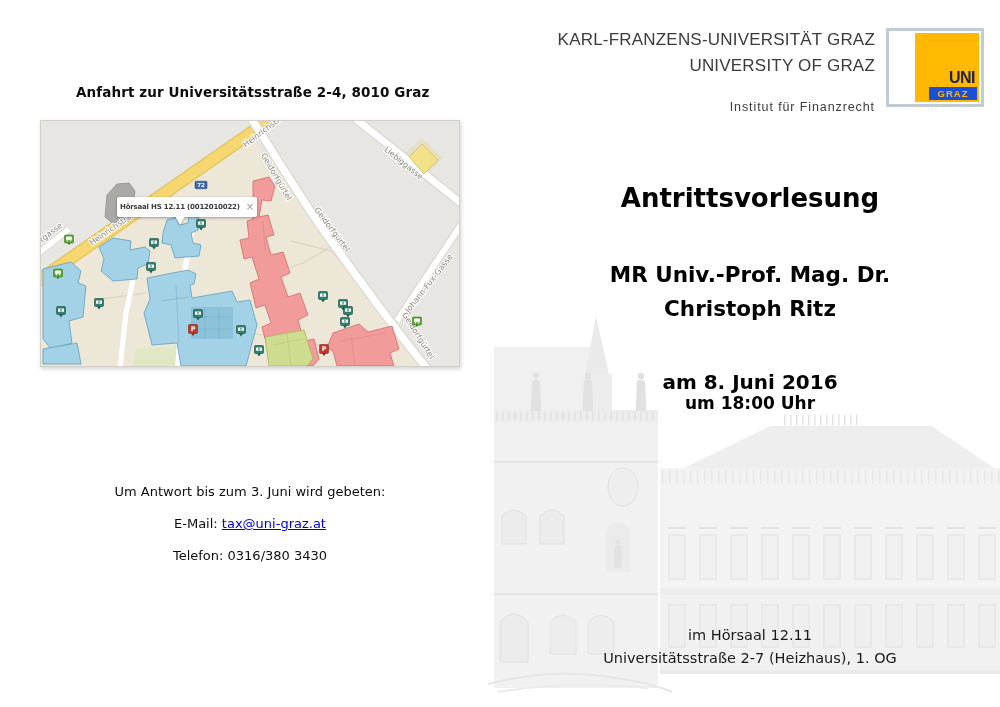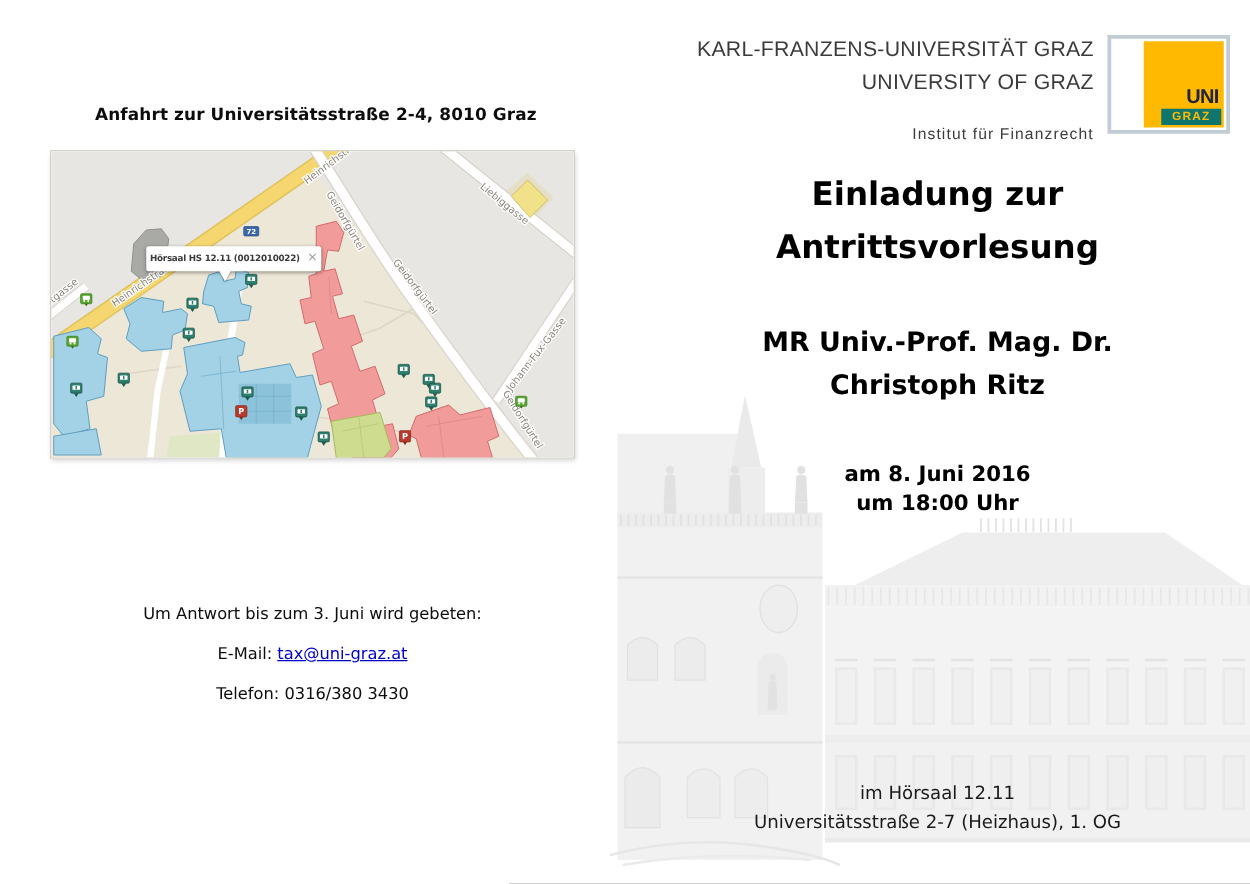--- a/index.html
+++ b/index.html
@@ -30,31 +30,31 @@
   .hdr{left:475px;width:400px;text-align:right;color:#3b3b3b;font-family:"Liberation Sans",sans-serif;}
   .hdr-line1{top:30px;font-size:17px;letter-spacing:.2px;}
   .hdr-line2{top:56px;font-size:17px;letter-spacing:.2px;}
   .hdr-line3{top:100px;font-size:12.5px;letter-spacing:.9px;color:#3c3c3c;}
 
   
   .logo{left:886px;top:28px;width:92px;height:73px;border:3px solid #c2ccd4;background:#fff;}
   .logo-yellow{position:absolute;left:26px;top:2px;width:64px;height:69px;background:#FFB900;}
   .logo-uni{position:absolute;right:4px;bottom:15px;font-family:"Liberation Sans",sans-serif;
             font-weight:bold;font-size:16px;color:#23233F;letter-spacing:-.5px;}
-  .logo-grazbar{position:absolute;right:2px;bottom:2px;width:48px;height:13px;background:#0f766e;
+  .logo-grazbar{position:absolute;right:2px;bottom:2px;width:48px;height:13px;background:#1d4ed8;
             color:#FFB900;font-family:"Liberation Sans",sans-serif;font-weight:bold;font-size:9.5px;
             line-height:13px;text-align:center;letter-spacing:1px;}
 
   
   .inv{left:500px;width:500px;text-align:center;color:#000;z-index:2;}
   .title1{top:141px;font-size:26px;font-weight:bold;}
   .title2{top:183px;font-size:26px;font-weight:bold;}
   .speaker1{top:262px;font-size:21.5px;font-weight:bold;}
   .speaker2{top:296px;font-size:21.5px;font-weight:bold;}
-  .date-line{top:370px;font-size:17px;font-weight:bold;}
+  .date-line{top:370px;font-size:20px;font-weight:bold;}
   .time-line{top:393px;font-size:17px;font-weight:bold;}
   .venue1{top:627px;font-size:14.5px;color:#1a1a1a;}
   .venue2{top:650px;font-size:14.5px;color:#1a1a1a;}
 
   .watermark{left:488px;top:302px;width:514px;height:400px;z-index:0;}
 </style>
 </head>
 <body>
 
 <div class="page">
@@ -332,21 +332,20 @@
   <div class="abs hdr hdr-line2">UNIVERSITY OF GRAZ</div>
   <div class="abs hdr hdr-line3">Institut für Finanzrecht</div>
 
   <div class="abs logo">
     <div class="logo-yellow">
       <div class="logo-uni">UNI</div>
       <div class="logo-grazbar">GRAZ</div>
     </div>
   </div>
 
-  <div class="abs inv title1">Einladung zur</div>
   <div class="abs inv title2">Antrittsvorlesung</div>
   <div class="abs inv speaker1">MR Univ.-Prof. Mag. Dr.</div>
   <div class="abs inv speaker2">Christoph Ritz</div>
   <div class="abs inv date-line">am 8. Juni 2016</div>
   <div class="abs inv time-line">um 18:00 Uhr</div>
   <div class="abs inv venue1">im Hörsaal 12.11</div>
   <div class="abs inv venue2">Universitätsstraße 2-7 (Heizhaus), 1. OG</div>
 
 </div>
 

